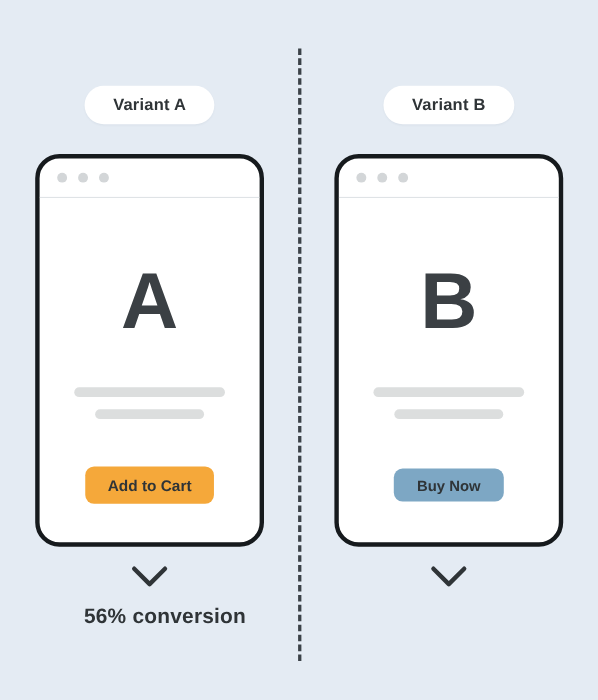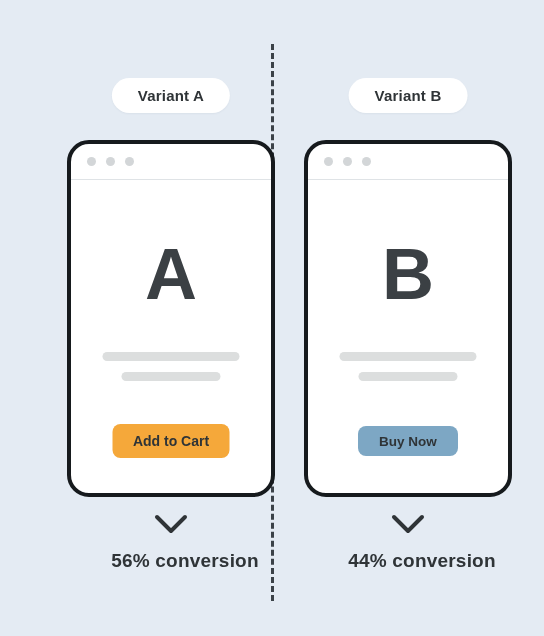--- a/index.html
+++ b/index.html
@@ -32,21 +32,21 @@
     border-left: 3px dashed #3b4248;
   }
 
   
   .variant-col {
     position: absolute;
     top: 0;
     width: 272px;
     height: 636px;
   }
-  .variant-col.left  { left: 0; margin-left: 35px; }
+  .variant-col.left  { left: 0; }
   .variant-col.right { left: 272px; }
 
   
   .pill {
     position: absolute;
     top: 78px;
     left: 50%;
     transform: translateX(-50%);
     background: #ffffff;
     border-radius: 999px;
@@ -220,16 +220,15 @@
         <div class="cta secondary">Buy Now</div>
       </div>
     </div>
 
     <div class="chev">
       <svg width="34" height="22" viewBox="0 0 34 22">
         <polyline points="3,4 17,18 31,4" fill="none" stroke="#2f3437" stroke-width="4" stroke-linecap="round" stroke-linejoin="round"></polyline>
       </svg>
     </div>
 
-    <div class="result">44% conversion</div>
   </div>
 
 </div>
 
 </body></html>

